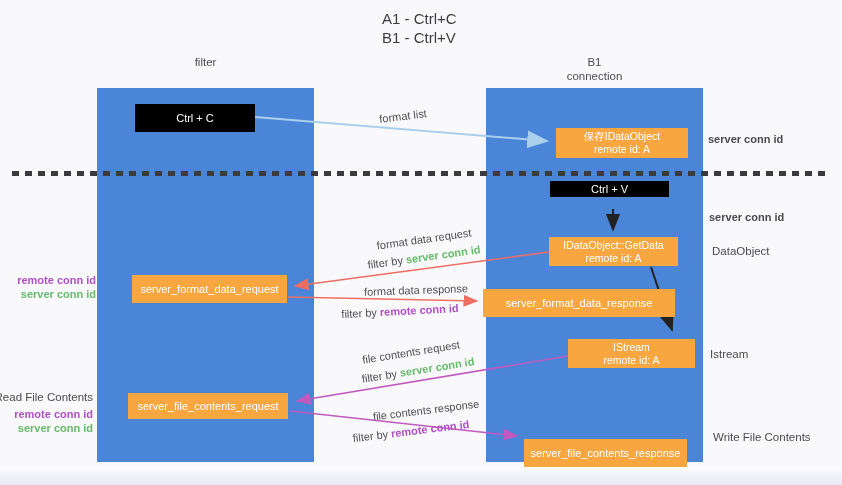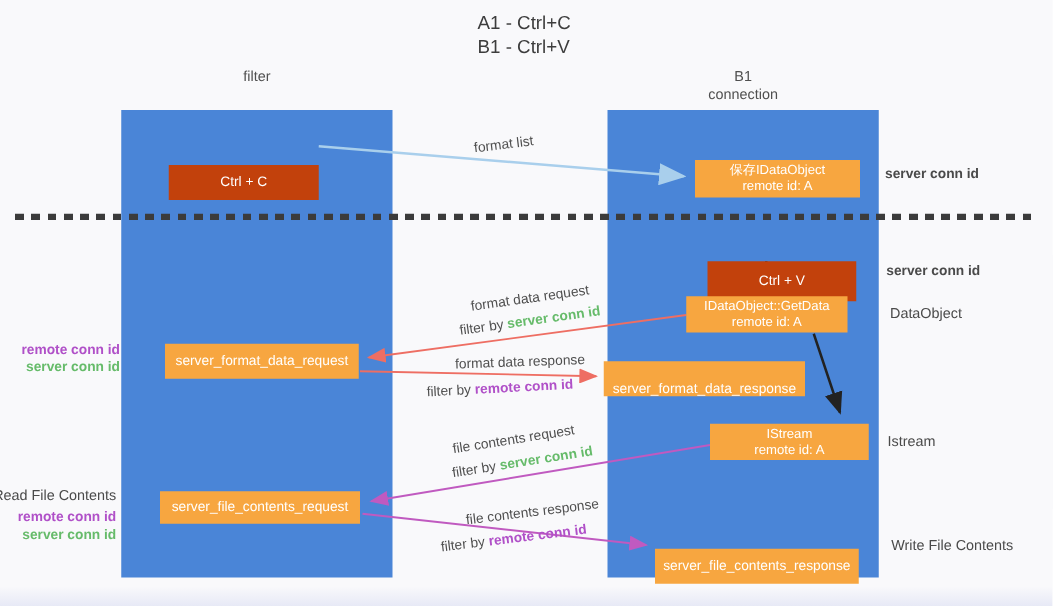--- a/index.html
+++ b/index.html
@@ -10,29 +10,29 @@
   .lane{position:absolute;top:88px;width:217px;height:374px;background:#4a85d7;z-index:1;}
   #lane-a{left:97px;} #lane-b{left:486px;}
   .lane-header{position:absolute;top:56px;width:217px;text-align:center;
     font-size:11.5px;line-height:13.5px;color:#4f4f4f;z-index:3;}
   #header-a{left:97px;} #header-b{left:486px;}
   #diagram-title{position:absolute;left:371px;top:9px;font-size:15px;line-height:19px;color:#3d3d3d;z-index:3;margin-left:11px;}
   #divider{position:absolute;left:12px;top:171px;width:814px;height:5px;z-index:4;
     background:repeating-linear-gradient(90deg,#3b3b3b 0 7px,rgba(0,0,0,0) 7px 13px);}
   .node{position:absolute;display:flex;align-items:center;justify-content:center;
     color:#fff;text-align:center;z-index:5;box-sizing:border-box;}
-  .node.green{background:#c2410c;font-size:11px;margin-top:28px;}
+  .node.green{background:#000000;font-size:11px;}
   .node.orange{background:#f7a640;font-size:11px;}
   .node .two-line{font-size:10.5px;line-height:13px;}
   #node-ctrl-c{left:135px;top:104px;width:120px;height:28px;}
   #node-save{left:556px;top:128px;width:132px;height:30px;}
-  #node-ctrl-v{left:566px;top:181px;width:119px;height:32px;align-items:center;}
+  #node-ctrl-v{left:550px;top:181px;width:119px;height:16px;align-items:center;}
   #node-getdata{left:549px;top:237px;width:129px;height:29px;}
   #node-format-req{left:132px;top:275px;width:155px;height:28px;}
-  #node-format-resp{left:483px;top:289px;width:161px;height:28px;align-items:flex-end;}
+  #node-format-resp{left:483px;top:289px;width:192px;height:28px;}
   #node-istream{left:568px;top:339px;width:127px;height:29px;}
   #node-file-req{left:128px;top:393px;width:160px;height:26px;}
   #node-file-resp{left:524px;top:439px;width:163px;height:28px;align-items:center;}
   #arrow-layer{position:absolute;left:0;top:0;z-index:2;}
   .edge-label{position:absolute;white-space:nowrap;font-size:11px;color:#4f4f4f;z-index:3;
     transform-origin:center;}
   .c-green{color:#66bb6a;font-weight:bold;}
   .c-purple{color:#b050c8;font-weight:bold;}
   .side-label{position:absolute;white-space:nowrap;font-size:11.5px;color:#4a4a4a;z-index:3;}
   .side-group{position:absolute;white-space:nowrap;font-size:11px;font-weight:bold;line-height:14px;

